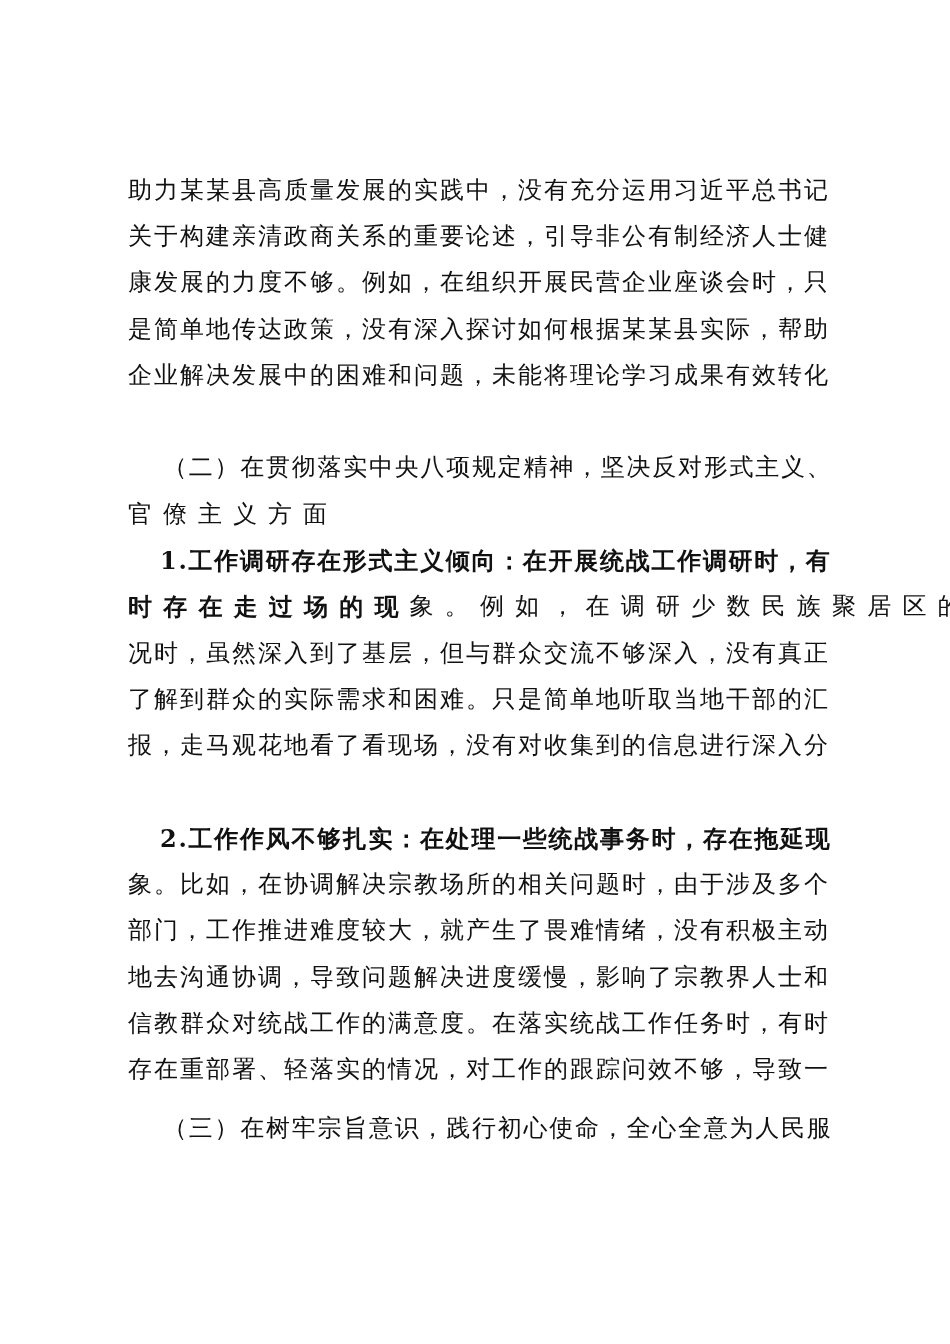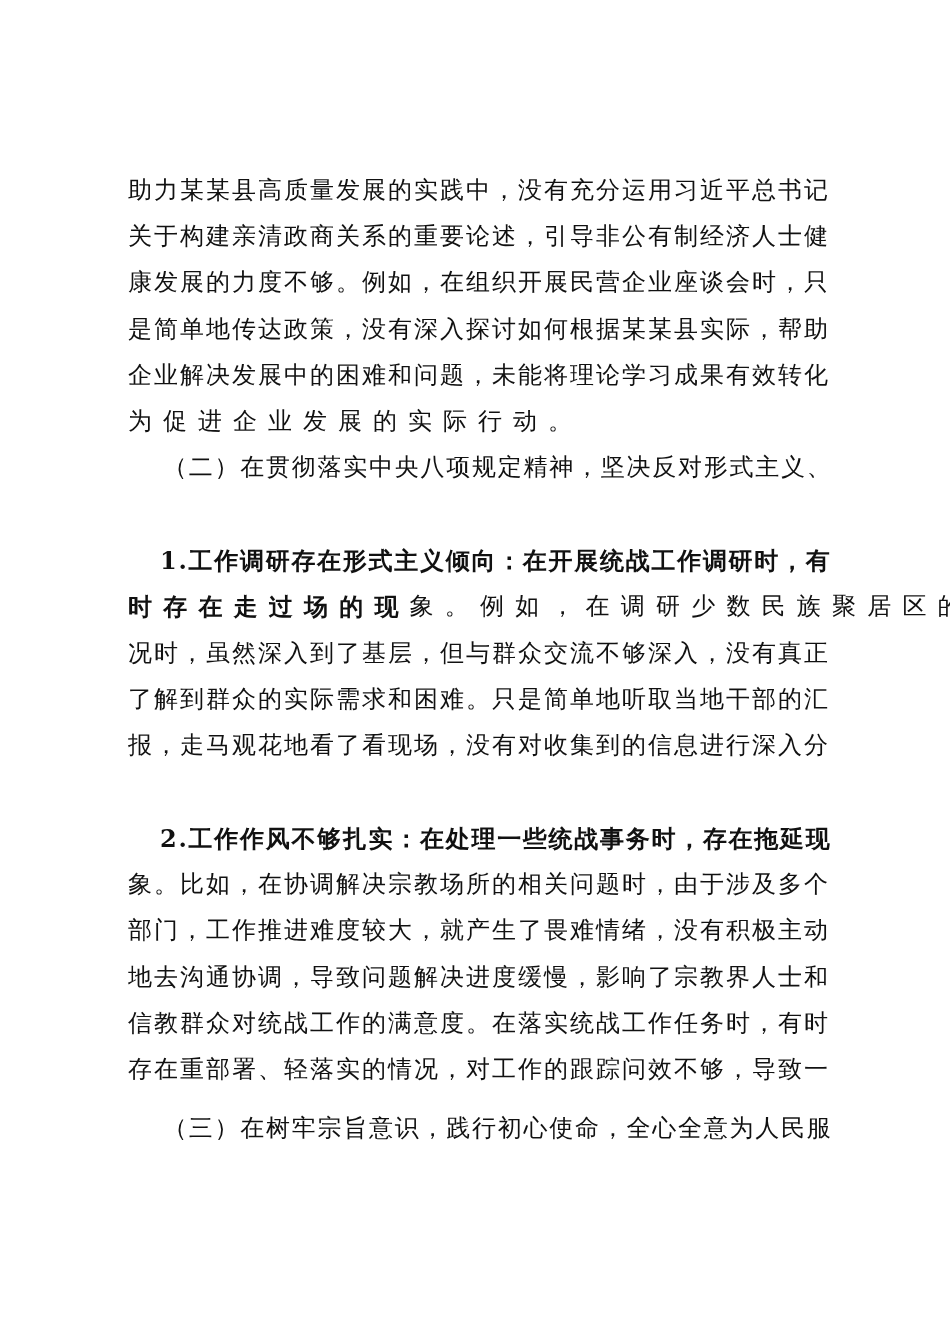--- a/index.html
+++ b/index.html
@@ -182,21 +182,20 @@
       <span>论</span>
       <span>学</span>
       <span>习</span>
       <span>成</span>
       <span>果</span>
       <span>有</span>
       <span>效</span>
       <span>转</span>
       <span>化</span>
     </div>
-  <div class="line" style="top:398px">为促进企业发展的实际行动。</div>
 
   <div class="line justify indent" style="top: 444px; left: 163px; display: flex; justify-content: space-between;">
       <span>（</span>
       <span>二</span>
       <span>）</span>
       <span>在</span>
       <span>贯</span>
       <span>彻</span>
       <span>落</span>
       <span>实</span>
@@ -212,20 +211,21 @@
       <span>坚</span>
       <span>决</span>
       <span>反</span>
       <span>对</span>
       <span>形</span>
       <span>式</span>
       <span>主</span>
       <span>义</span>
       <span>、</span>
     </div>
+  <div class="line" style="top:491px">官僚主义方面</div>
 
   <div class="line justify indent-num bold" style="top: 537px; left: 160px; width: 670px; display: flex; justify-content: space-between;">
       <span>1</span>
       <span>.</span>
       <span>工</span>
       <span>作</span>
       <span>调</span>
       <span>研</span>
       <span>存</span>
       <span>在</span>

